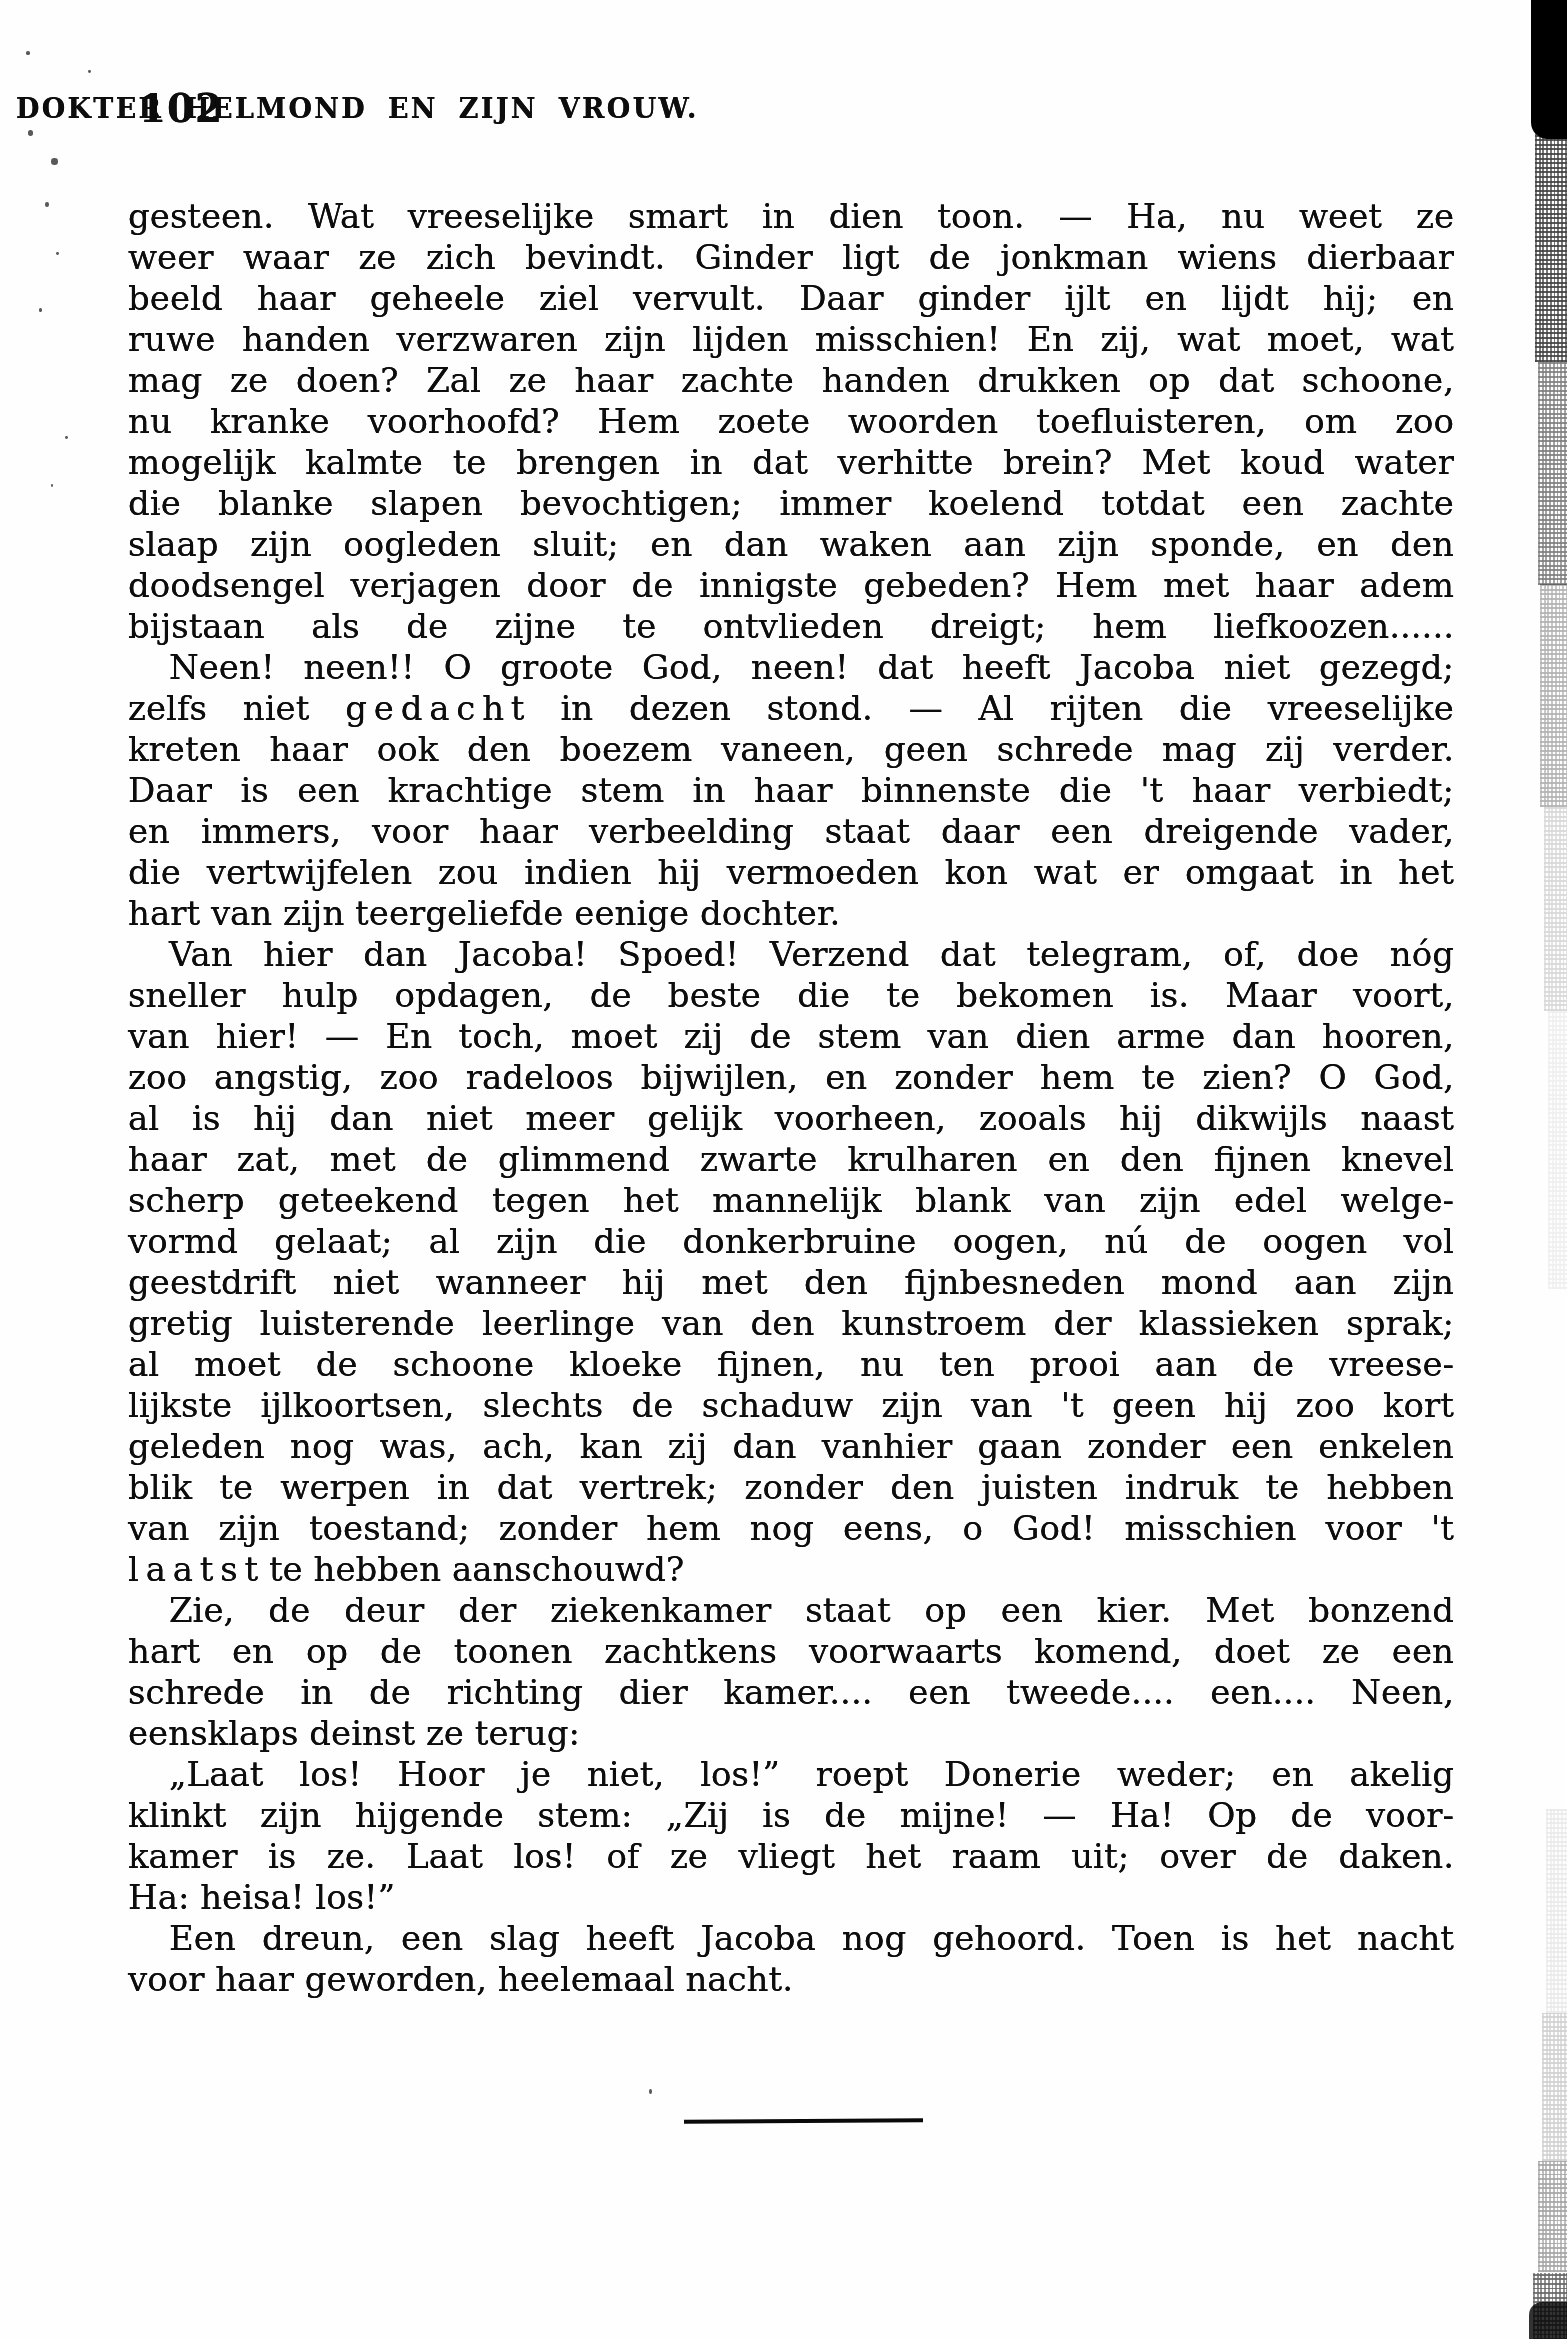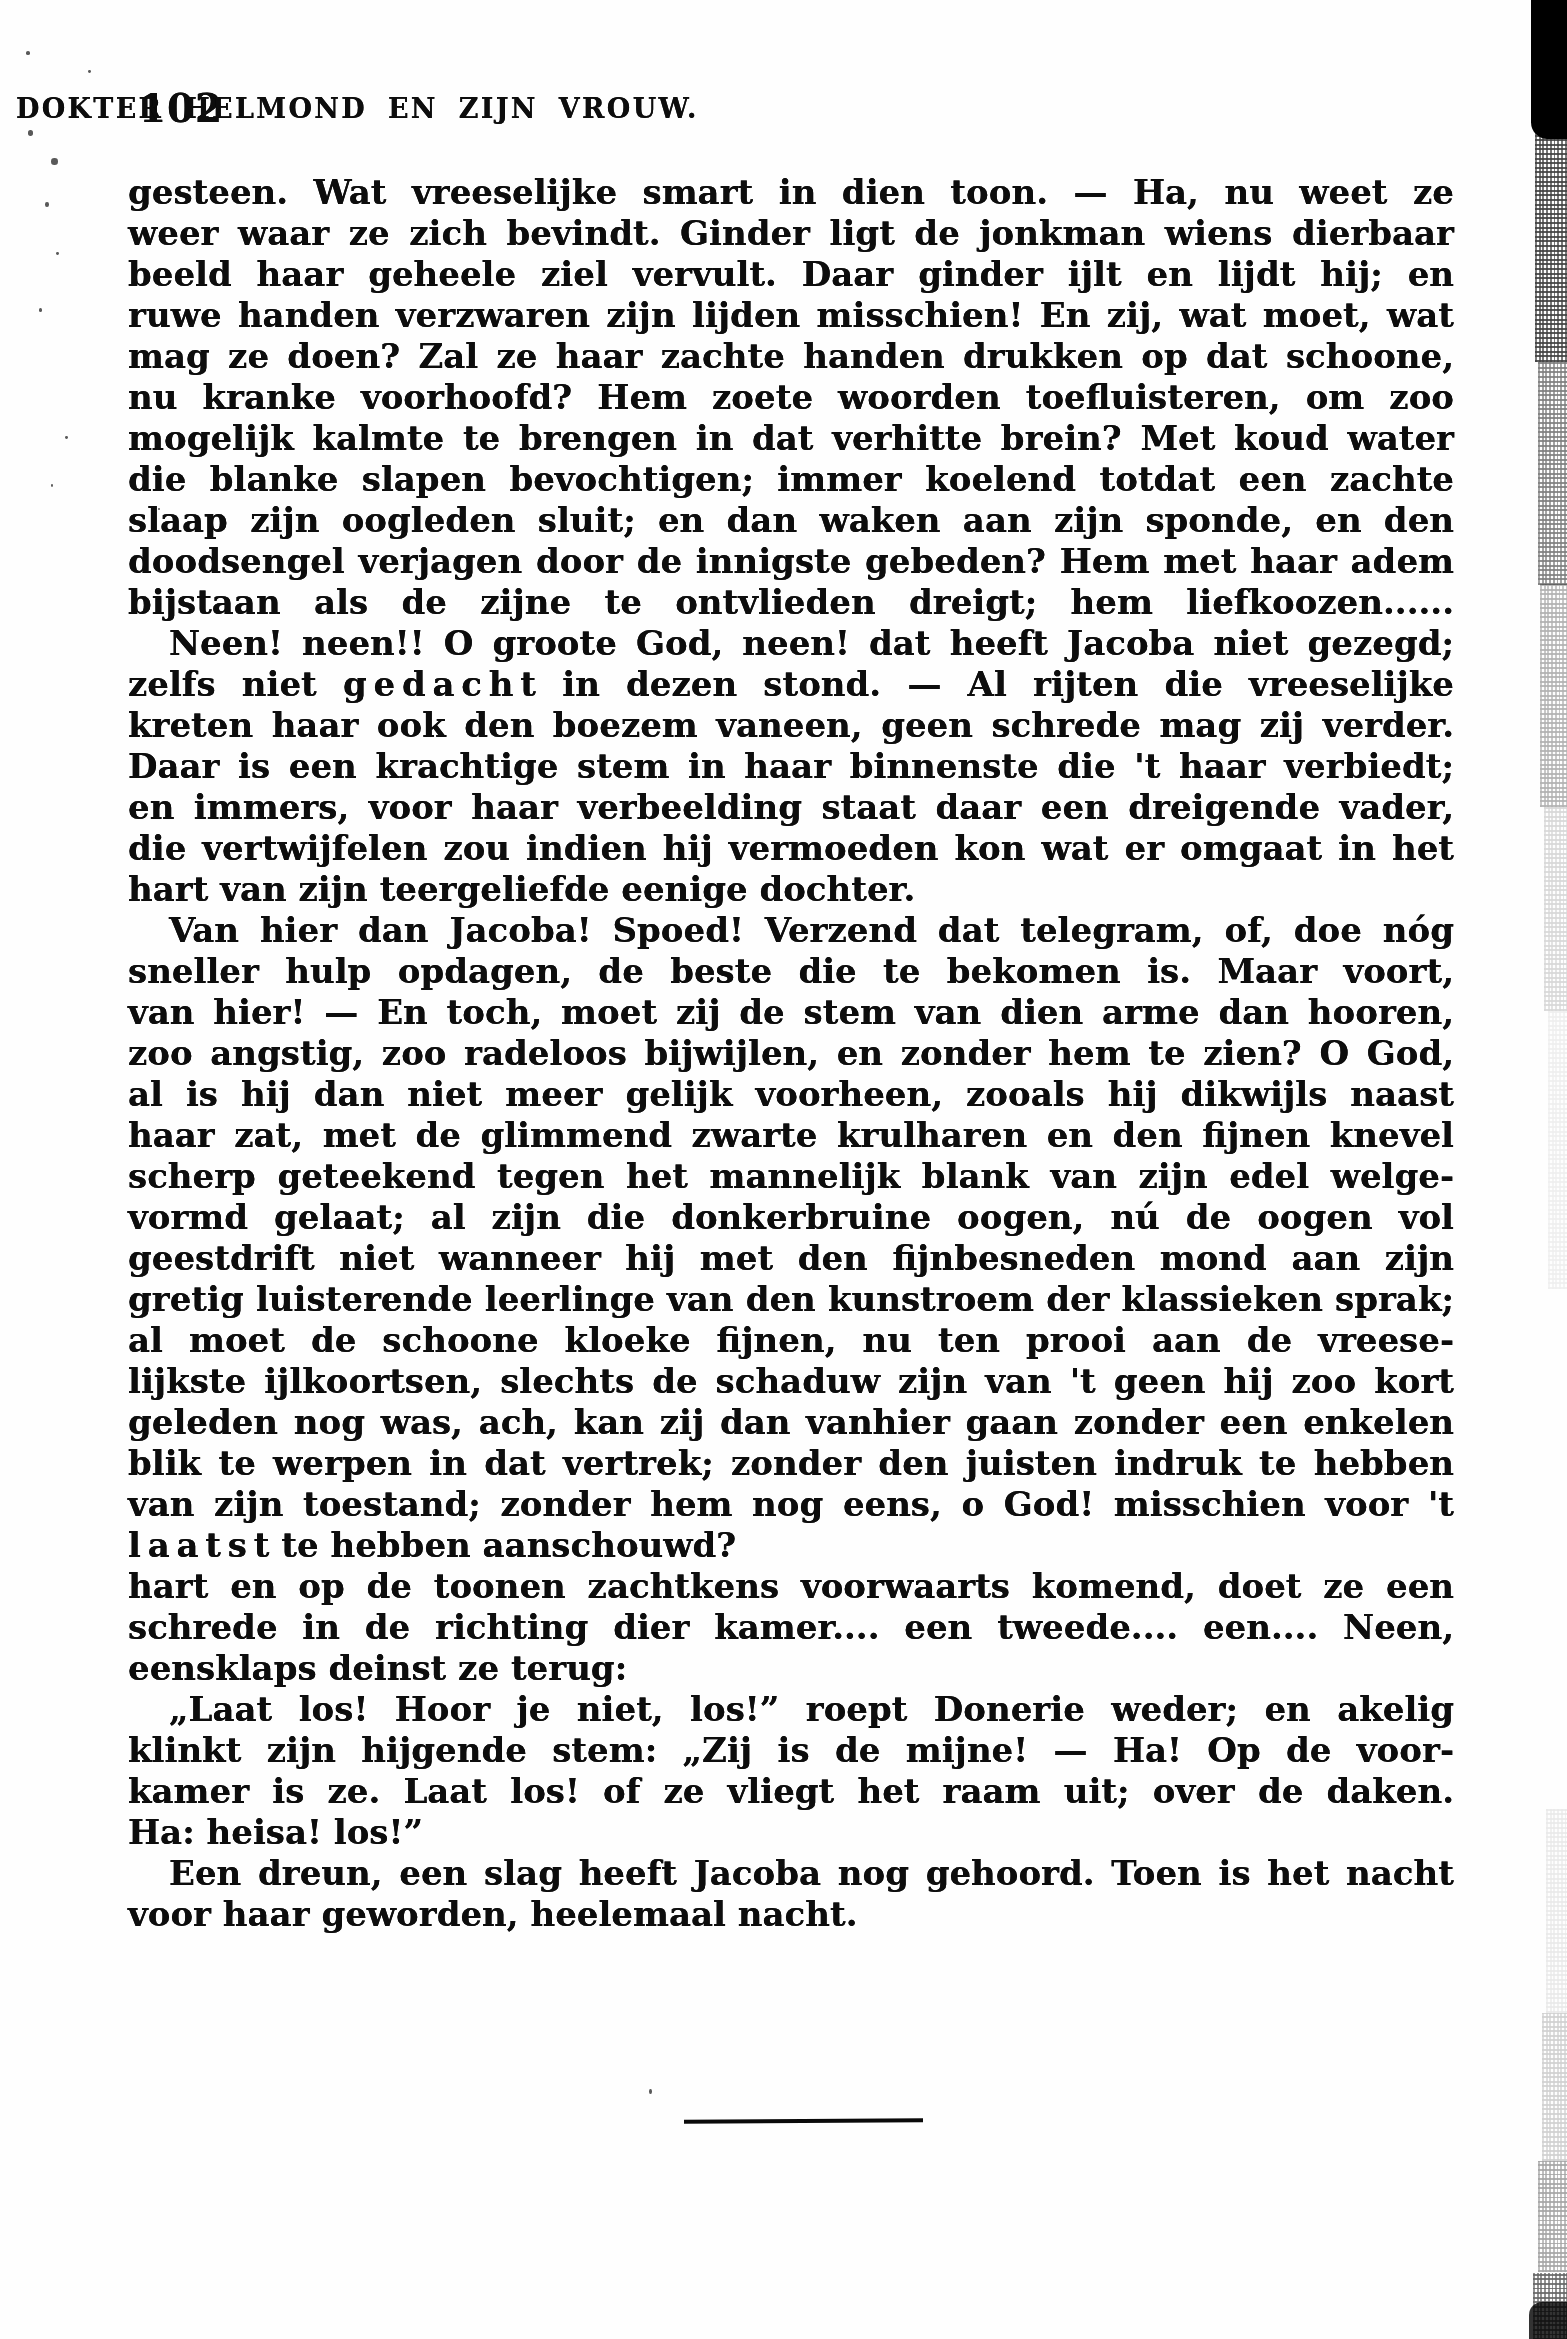--- a/index.html
+++ b/index.html
@@ -36,26 +36,25 @@
     font-weight: bold;
     letter-spacing: 2.3px;
     word-spacing: 9.3px;
     text-shadow: 0 0 0.5px rgba(0,0,0,.85);
   }
 
   
   .text-block {
     position: absolute;
     left: 128px;
-    top: 172px;
+    top: 196px;
     width: 1326px;
     font-size: 34px;
     line-height: 41px;
     text-shadow: 0 0 0.5px rgba(0,0,0,.9);
-    font-weight: bold;
   }
   .line {
     white-space: normal;
     text-align: left;
   }
   .line.j {
     text-align: justify;
     text-align-last: justify;
     -moz-text-align-last: justify;
     text-justify: inter-word;
@@ -140,20 +139,21 @@
       <div class="line j">scherp geteekend tegen het mannelijk blank van zijn edel welge-</div>
       <div class="line j">vormd gelaat; al zijn die donkerbruine oogen, nú de oogen vol</div>
       <div class="line j">geestdrift niet wanneer hij met den fijnbesneden mond aan zijn</div>
       <div class="line j">gretig luisterende leerlinge van den kunstroem der klassieken sprak;</div>
       <div class="line j">al moet de schoone kloeke fijnen, nu ten prooi aan de vreese-</div>
       <div class="line j">lijkste ijlkoortsen, slechts de schaduw zijn van 't geen hij zoo kort</div>
       <div class="line j">geleden nog was, ach, kan zij dan vanhier gaan zonder een enkelen</div>
       <div class="line j">blik te werpen in dat vertrek; zonder den juisten indruk te hebben</div>
       <div class="line j">van zijn toestand; zonder hem nog eens, o God! misschien voor 't</div>
       <div class="line">l a a t s t te hebben aanschouwd?</div>
+      <div class="line j ind">Zie, de deur der ziekenkamer staat op een kier. Met bonzend</div>
       <div class="line j">hart en op de toonen zachtkens voorwaarts komend, doet ze een</div>
       <div class="line j">schrede in de richting dier kamer.... een tweede.... een.... Neen,</div>
       <div class="line">eensklaps deinst ze terug:</div>
       <div class="line j ind">„Laat los! Hoor je niet, los!” roept Donerie weder; en akelig</div>
       <div class="line j">klinkt zijn hijgende stem: „Zij is de mijne! — Ha! Op de voor-</div>
       <div class="line j">kamer is ze. Laat los! of ze vliegt het raam uit; over de daken.</div>
       <div class="line">Ha: heisa! los!”</div>
       <div class="line j ind">Een dreun, een slag heeft Jacoba nog gehoord. Toen is het nacht</div>
       <div class="line">voor haar geworden, heelemaal nacht.</div>
     </div>

